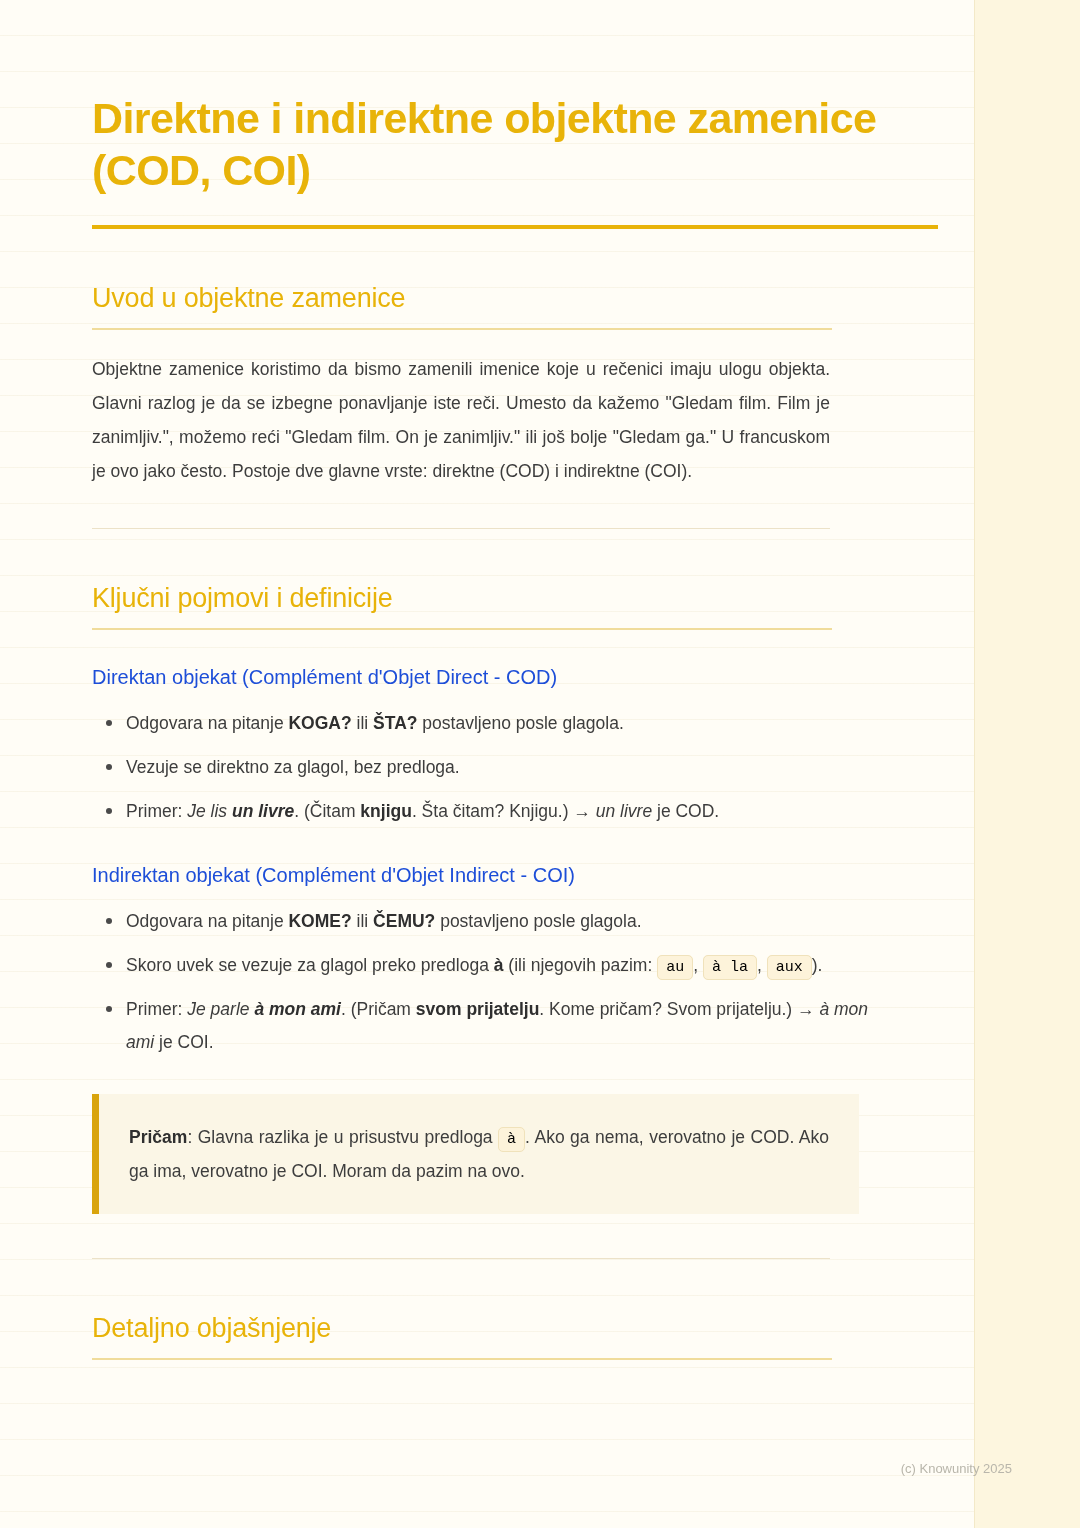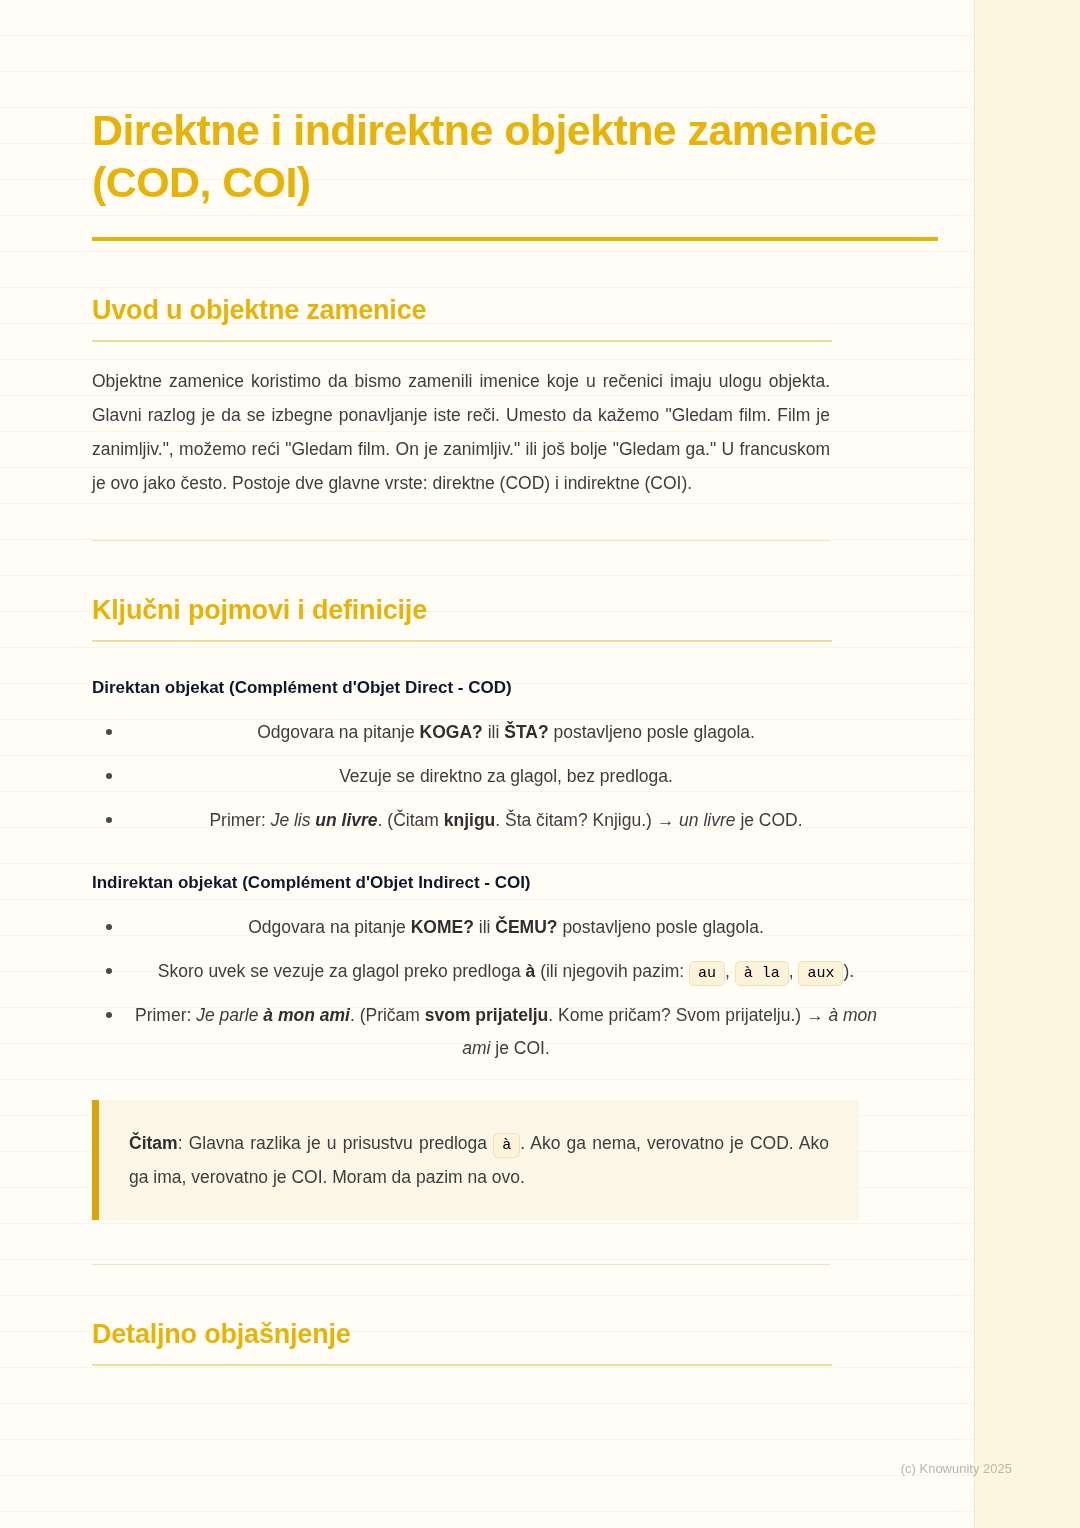--- a/index.html
+++ b/index.html
@@ -37,42 +37,42 @@
     top: 0;
     right: 0;
     width: 105px;
     height: 100%;
     background: #fdf6df;
     border-left: 1px solid #f3e9c8;
   }
   .content {
     position: absolute;
     left: 92px;
-    top: 16px;
+    top: 4px;
     width: 846px;
   }
 
   h1.doc-title {
     font-size: 43px;
     line-height: 1.22;
     font-weight: bold;
     color: #e8b309;
     margin: 88px 0 0 0;
     letter-spacing: -0.6px;
   }
   .title-rule {
     height: 4px;
     background: #e8b309;
     margin: 28px 0 0 0;
     width: 846px;
   }
 
   h2.section-title {
     font-size: 27px;
-    font-weight: bold;
+    font-weight: normal;
     color: #e8b309;
     margin: 54px 0 0 0;
     letter-spacing: -0.2px;
   }
   .section-rule {
     height: 2px;
     background: #f0dc9b;
     margin-top: 14px;
     width: 740px;
   }
@@ -87,39 +87,38 @@
   }
 
   .divider {
     height: 1px;
     background: #ece2c8;
     width: 738px;
     margin: 40px 0 0 0;
   }
 
   h3.sub-title {
-    font-size: 17px;
-    font-weight: bold;
-    color: #0f172a;
+    font-size: 20px;
+    font-weight: normal;
+    color: #1d4ed8;
     margin: 36px 0 0 0;
   }
 
   ul.bullets {
     margin: 18px 0 0 0;
     padding: 0 0 0 34px;
     list-style: none;
     width: 760px;
   }
   ul.bullets li {
     position: relative;
     font-size: 17.5px;
     line-height: 1.92;
     color: #3d3d3d;
     margin-bottom: 10px;
-    text-align: center;
   }
   ul.bullets li::before {
     content: "";
     position: absolute;
     left: -20px;
     top: 13px;
     width: 6px;
     height: 6px;
     border-radius: 50%;
     background: #4a4a4a;
@@ -203,21 +202,21 @@
       </li>
       <li>
         <span>Skoro uvek se vezuje za glagol preko predloga </span><b>à</b><span> (ili njegovih pazim: </span><code class="inline">au</code><span>, </span><code class="inline">à la</code><span>, </span><code class="inline">aux</code><span>).</span>
       </li>
       <li>
         <span>Primer: </span><i>Je parle </i><i><b>à mon ami</b></i><span>. (Pričam </span><b>svom prijatelju</b><span>. Kome pričam? Svom prijatelju.) → </span><i>à mon ami</i><span> je COI.</span>
       </li>
     </ul>
 
     <div class="callout">
-      <p><b>Čitam</b><span>: Glavna razlika je u prisustvu predloga </span><code class="inline">à</code><span>. Ako ga nema, verovatno je COD. Ako ga ima, verovatno je COI. Moram da pazim na ovo.</span></p>
+      <p><b>Pričam</b><span>: Glavna razlika je u prisustvu predloga </span><code class="inline">à</code><span>. Ako ga nema, verovatno je COD. Ako ga ima, verovatno je COI. Moram da pazim na ovo.</span></p>
     </div>
 
     <div class="divider" style="margin-top:44px;"></div>
 
     <h2 class="section-title">Detaljno objašnjenje</h2>
     <div class="section-rule"></div>
 
   </div>
 
   <div class="footer-credit">(c) Knowunity 2025</div>

